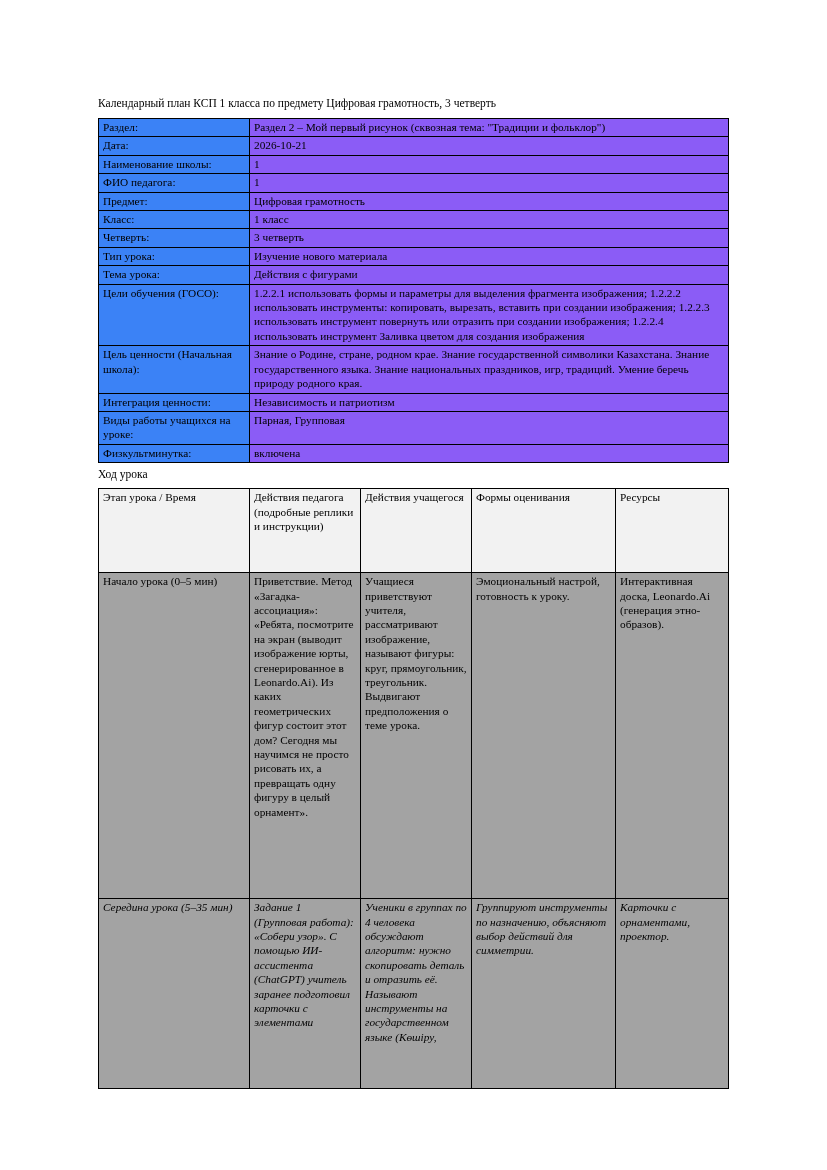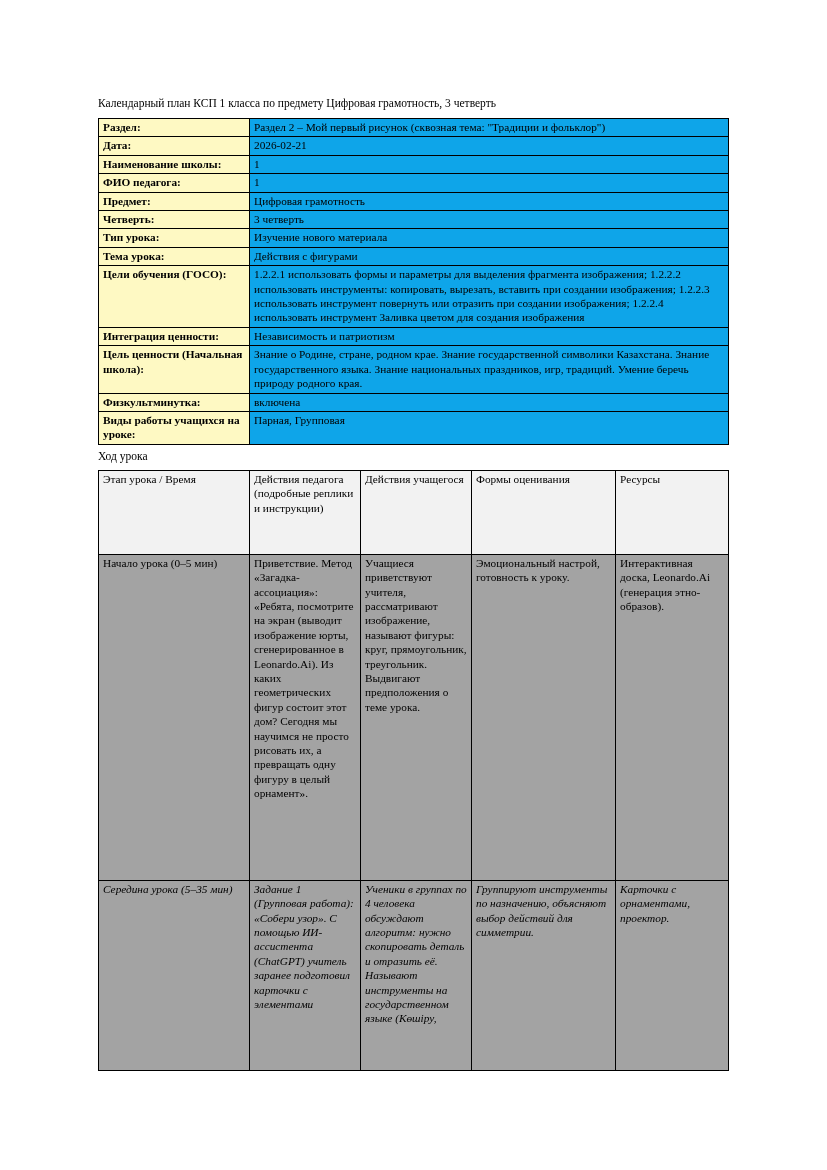--- a/index.html
+++ b/index.html
@@ -54,25 +54,24 @@
     text-align: left;
     font-weight: normal;
     word-wrap: break-word;
     overflow-wrap: break-word;
     hyphens: none;
   }
   
   .info-table col.c-label { width: 151px; }
   .info-table col.c-value { width: 479px; }
   .info-table td.label {
-    background: #fef9c3;
-    font-weight: bold;
+    background: #3b82f6;
   }
   .info-table td.value {
-    background: #0ea5e9;
+    background: #8b5cf6;
   }
   
   .flow-table col.f1 { width: 151px; }
   .flow-table col.f2 { width: 111px; }
   .flow-table col.f3 { width: 111px; }
   .flow-table col.f4 { width: 144px; }
   .flow-table col.f5 { width: 113px; }
   .flow-table thead td {
     background: #f2f2f2;
     vertical-align: top;
@@ -101,65 +100,69 @@
         <col class="c-label">
         <col class="c-value">
       </colgroup>
       <tbody>
         <tr>
           <td class="label">Раздел:</td>
           <td class="value">Раздел 2 – Мой первый рисунок (сквозная тема: "Традиции и фольклор")</td>
         </tr>
         <tr>
           <td class="label">Дата:</td>
-          <td class="value">2026-02-21</td>
+          <td class="value">2026-10-21</td>
         </tr>
         <tr>
           <td class="label">Наименование школы:</td>
           <td class="value">1</td>
         </tr>
         <tr>
           <td class="label">ФИО педагога:</td>
           <td class="value">1</td>
         </tr>
         <tr>
           <td class="label">Предмет:</td>
           <td class="value">Цифровая грамотность</td>
         </tr>
         <tr>
+          <td class="label">Класс:</td>
+          <td class="value">1 класс</td>
+        </tr>
+        <tr>
           <td class="label">Четверть:</td>
           <td class="value">3 четверть</td>
         </tr>
         <tr>
           <td class="label">Тип урока:</td>
           <td class="value">Изучение нового материала</td>
         </tr>
         <tr>
           <td class="label">Тема урока:</td>
           <td class="value">Действия с фигурами</td>
         </tr>
         <tr>
           <td class="label">Цели обучения (ГОСО):</td>
           <td class="value">1.2.2.1 использовать формы и параметры для выделения фрагмента изображения; 1.2.2.2 использовать инструменты: копировать, вырезать, вставить при создании изображения; 1.2.2.3 использовать инструмент повернуть или отразить при создании изображения; 1.2.2.4 использовать инструмент Заливка цветом для создания изображения</td>
         </tr>
         <tr>
+          <td class="label">Цель ценности (Начальная школа):</td>
+          <td class="value">Знание о Родине, стране, родном крае. Знание государственной символики Казахстана. Знание государственного языка. Знание национальных праздников, игр, традиций. Умение беречь природу родного края.</td>
+        </tr>
+        <tr>
           <td class="label">Интеграция ценности:</td>
           <td class="value">Независимость и патриотизм</td>
         </tr>
         <tr>
-          <td class="label">Цель ценности (Начальная школа):</td>
-          <td class="value">Знание о Родине, стране, родном крае. Знание государственной символики Казахстана. Знание государственного языка. Знание национальных праздников, игр, традиций. Умение беречь природу родного края.</td>
+          <td class="label">Виды работы учащихся на уроке:</td>
+          <td class="value">Парная, Групповая</td>
         </tr>
         <tr>
           <td class="label">Физкультминутка:</td>
           <td class="value">включена</td>
-        </tr>
-        <tr>
-          <td class="label">Виды работы учащихся на уроке:</td>
-          <td class="value">Парная, Групповая</td>
         </tr>
       </tbody>
     </table>
 
     <p class="section-label">Ход урока</p>
 
     <table class="flow-table">
       <colgroup>
         <col class="f1">
         <col class="f2">

